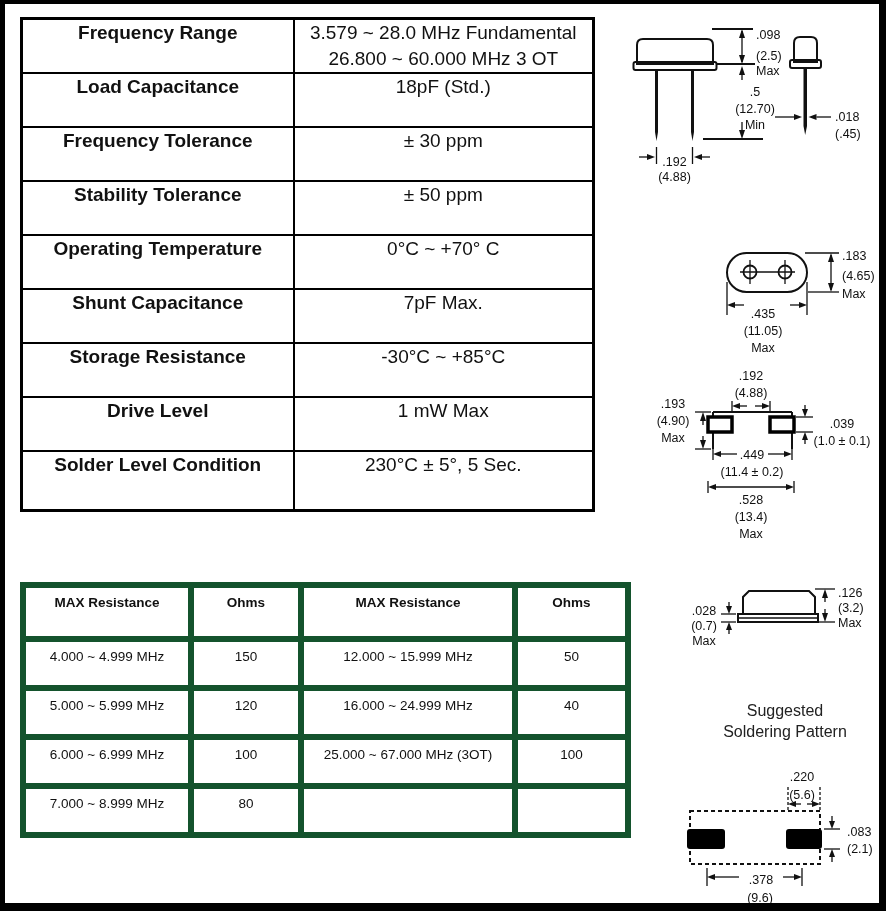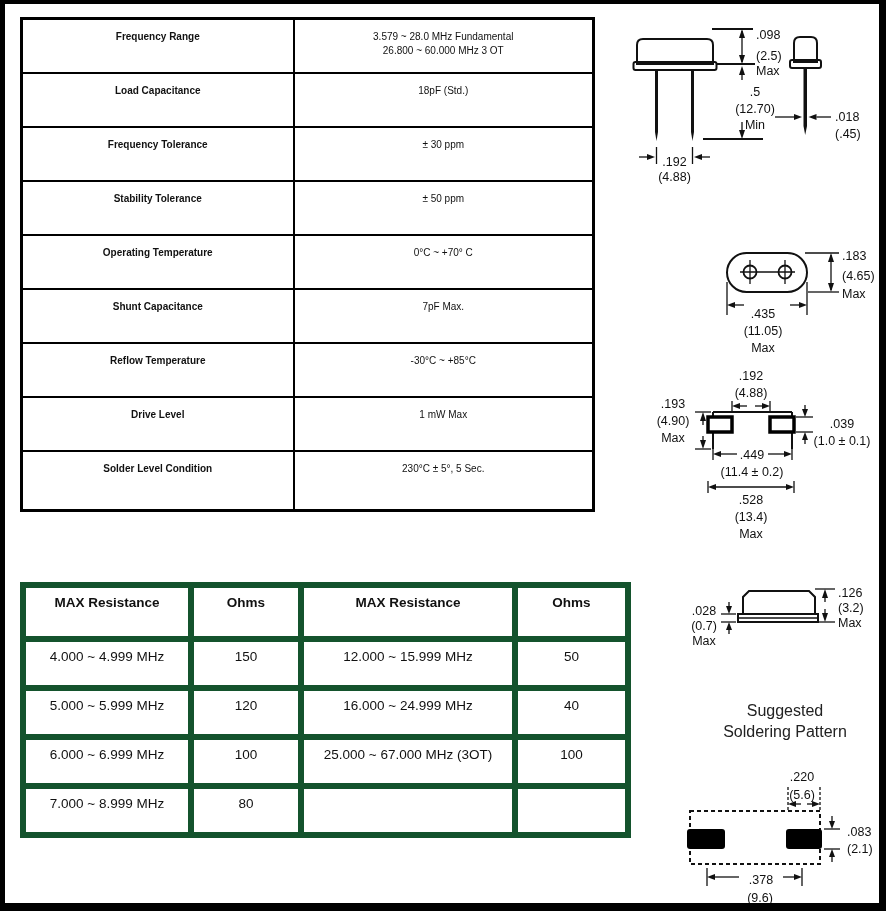--- a/index.html
+++ b/index.html
@@ -6,21 +6,21 @@
   #page{
     position:relative;width:886px;height:911px;background:#ffffff;
     border-style:solid;border-color:#000;border-width:4px 7px 8px 5px;
     box-sizing:border-box;overflow:hidden;
     font-family:"Liberation Sans",sans-serif;color:#111;
   }
   table{border-collapse:collapse;table-layout:fixed;background:#fff;}
   
   #spec-table{position:absolute;left:15px;top:13px;width:575px;border:3px solid #000;}
   #spec-table td{border:2px solid #000;height:54px;box-sizing:border-box;
-    vertical-align:top;text-align:center;padding:10px 4px 0 4px;font-size:10px;line-height:1.35;}
+    vertical-align:top;text-align:center;padding:0 4px 0 4px;font-size:19px;line-height:1.35;}
   #spec-table td.lbl{font-weight:bold;width:272px;}
   
   #res-table{position:absolute;left:15px;top:578px;width:605px;border:3px solid #000;}
   #res-table th,#res-table td{border:6px solid #14532d;box-sizing:border-box;
     vertical-align:top;text-align:center;padding:7px 3px 0 3px;font-size:13.5px;}
   #res-table th{height:54px;font-weight:bold;border-bottom:3px solid #000;}
   #res-table td{height:49px;font-weight:normal;}
   #res-table .c1{width:168px}#res-table .c2{width:110px}#res-table .c3{width:214px}#res-table .c4{width:113px}
   
   .drawing{position:absolute;}
@@ -64,21 +64,21 @@
       </tr>
       <tr>
         <td class="lbl">Operating Temperature</td>
         <td>0°C ~ +70° C</td>
       </tr>
       <tr>
         <td class="lbl">Shunt Capacitance</td>
         <td>7pF Max.</td>
       </tr>
       <tr>
-        <td class="lbl">Reflow Temperature</td>
+        <td class="lbl">Storage Resistance</td>
         <td>-30°C ~ +85°C</td>
       </tr>
       <tr>
         <td class="lbl">Drive Level</td>
         <td>1 mW Max</td>
       </tr>
       <tr>
         <td class="lbl" style="height:60px">Solder Level Condition</td>
         <td style="height:60px">230°C ± 5°, 5 Sec.</td>
       </tr>

